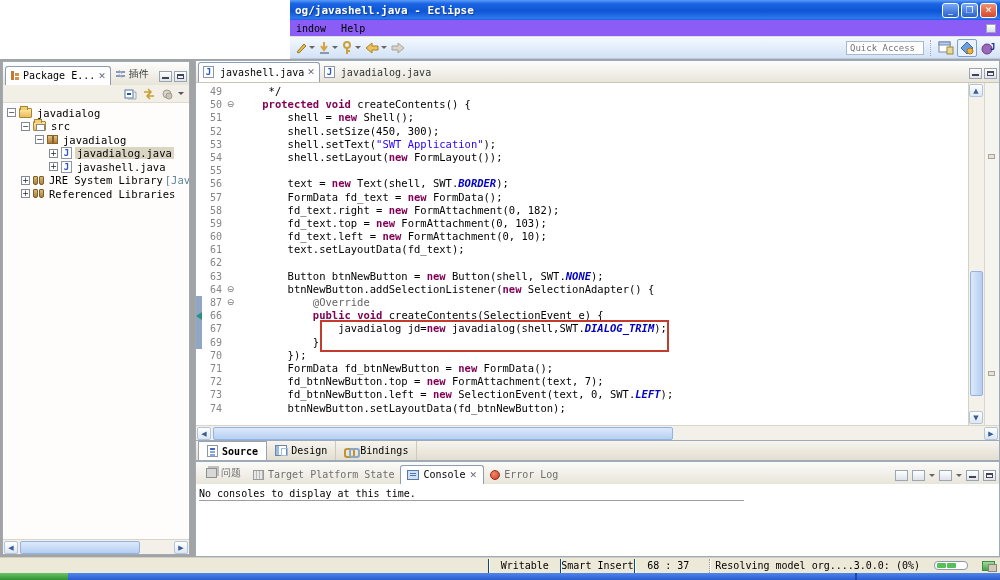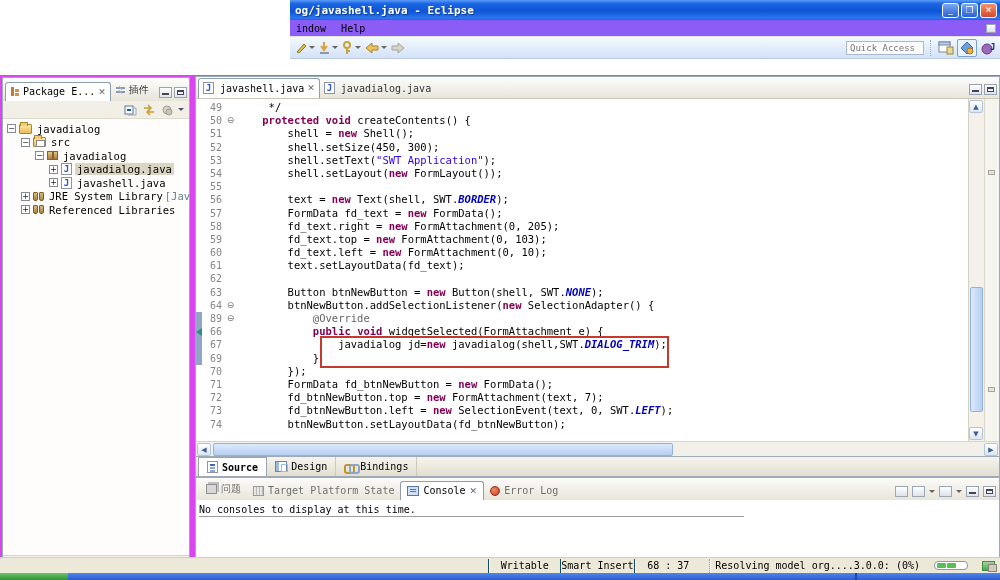--- a/index.html
+++ b/index.html
@@ -17,21 +17,21 @@
 .menu-item{font-size:10px}
 #mb-right{margin-left:auto;margin-right:4px;width:10px;height:9px;border:1px solid #9aa4b2;background:linear-gradient(#fff,#d8dde6)}
 
 #toolbar{position:absolute;left:290px;top:37px;width:710px;height:22px;background:linear-gradient(#f4f9ff,#d3e2f7);border-bottom:1px solid #b9c9e2;display:flex;align-items:center;padding:0 4px;gap:3px}
 .tbi{display:flex;align-items:center;gap:1px}
 .dd{width:0;height:0;border-left:3px solid transparent;border-right:3px solid transparent;border-top:3px solid #666}
 .qa{width:78px;height:14px;border:1px solid #a9b9cd;font-size:9px;padding:0 3px;color:#8a8a8a;background:#fdfdfd;font-family:"DejaVu Sans Mono",monospace;margin-left:auto}
 .tsep{width:2px;height:16px;border-left:1px dotted #98a8c2;margin:0 3px}
 .pbtn{display:flex;align-items:center;border:1px solid #7aa0d2;background:#e9f2fd;border-radius:2px;padding:1px}
 
-#bench{position:absolute;left:0;top:75px;width:1000px;height:498px;background:#d946ef}
+#bench{position:absolute;left:0;top:59px;width:1000px;height:498px;background:#a3a3a3}
 
 #pkg{position:absolute;left:2px;top:2px;width:188px;height:494px;border:1px solid #9daab8;background:#f6f4ee;display:flex;flex-direction:column}
 .viewtabs{height:23px;display:flex;align-items:flex-end;background:linear-gradient(#fefefd,#e7e4d8);padding-left:2px}
 .vtab{display:flex;align-items:center;gap:3px;padding:3px 4px 4px;font-size:10px;background:#fff;border:1px solid #8e9daf;border-bottom:none;border-radius:3px 3px 0 0;white-space:nowrap}
 .vtab.inactive{background:transparent;border:none;color:#333}
 .closex{color:#667;font-size:9px;font-family:"DejaVu Sans",sans-serif}
 .mm{margin-left:auto;display:flex;gap:2px;padding:0 2px 3px 0}
 .mmb{width:13px;height:11px;border:1px solid #98a4b2;background:linear-gradient(#fff,#dfe5ec);position:relative}
 .mmb.minb::after{content:"";position:absolute;left:2px;right:2px;bottom:2px;height:2px;background:#445}
 .mmb.maxb::after{content:"";position:absolute;left:2px;right:2px;top:2px;bottom:2px;border:1px solid #445;border-top-width:2px}
@@ -365,21 +365,21 @@
             <div class="code-line">
               <span class="mk"></span>
               <span class="ln">57</span>
               <span class="fold"></span>
               <span class="codetext"><span class="sg-d">        FormData fd_text = </span><span class="sg-k">new</span><span class="sg-d"> FormData();</span></span>
             </div>
             <div class="code-line">
               <span class="mk"></span>
               <span class="ln">58</span>
               <span class="fold"></span>
-              <span class="codetext"><span class="sg-d">        fd_text.right = </span><span class="sg-k">new</span><span class="sg-d"> FormAttachment(0, 205);</span></span>
+              <span class="codetext"><span class="sg-d">        fd_text.right = </span><span class="sg-k">new</span><span class="sg-d"> FormAttachment(0, 182);</span></span>
             </div>
             <div class="code-line">
               <span class="mk"></span>
               <span class="ln">59</span>
               <span class="fold"></span>
               <span class="codetext"><span class="sg-d">        fd_text.top = </span><span class="sg-k">new</span><span class="sg-d"> FormAttachment(0, 103);</span></span>
             </div>
             <div class="code-line">
               <span class="mk"></span>
               <span class="ln">60</span>
@@ -405,31 +405,31 @@
               <span class="codetext"><span class="sg-d">        Button btnNewButton = </span><span class="sg-k">new</span><span class="sg-d"> Button(shell, SWT.</span><span class="sg-f">NONE</span><span class="sg-d">);</span></span>
             </div>
             <div class="code-line">
               <span class="mk"></span>
               <span class="ln">64</span>
               <span class="fold">⊖</span>
               <span class="codetext"><span class="sg-d">        btnNewButton.addSelectionListener(</span><span class="sg-k">new</span><span class="sg-d"> SelectionAdapter() {</span></span>
             </div>
             <div class="code-line">
               <span class="mk bar"></span>
-              <span class="ln">89</span>
+              <span class="ln">87</span>
               <span class="fold">⊖</span>
               <span class="codetext"><span class="sg-a">            @Override</span></span>
             </div>
             <div class="code-line">
               <span class="mk bar">
                 <span class="edit-arrow"></span>
               </span>
               <span class="ln">66</span>
               <span class="fold"></span>
-              <span class="codetext"><span class="sg-d">            </span><span class="sg-k">public</span><span class="sg-d"> </span><span class="sg-k">void</span><span class="sg-d"> widgetSelected(FormAttachment e) {</span></span>
+              <span class="codetext"><span class="sg-d">            </span><span class="sg-k">public</span><span class="sg-d"> </span><span class="sg-k">void</span><span class="sg-d"> createContents(SelectionEvent e) {</span></span>
             </div>
             <div class="code-line">
               <span class="mk bar"></span>
               <span class="ln">67</span>
               <span class="fold"></span>
               <span class="codetext"><span class="sg-d">                javadialog jd=</span><span class="sg-k">new</span><span class="sg-d"> javadialog(shell,SWT.</span><span class="sg-f">DIALOG_TRIM</span><span class="sg-d">);</span></span>
             </div>
             <div class="code-line">
               <span class="mk bar"></span>
               <span class="ln">69</span>

